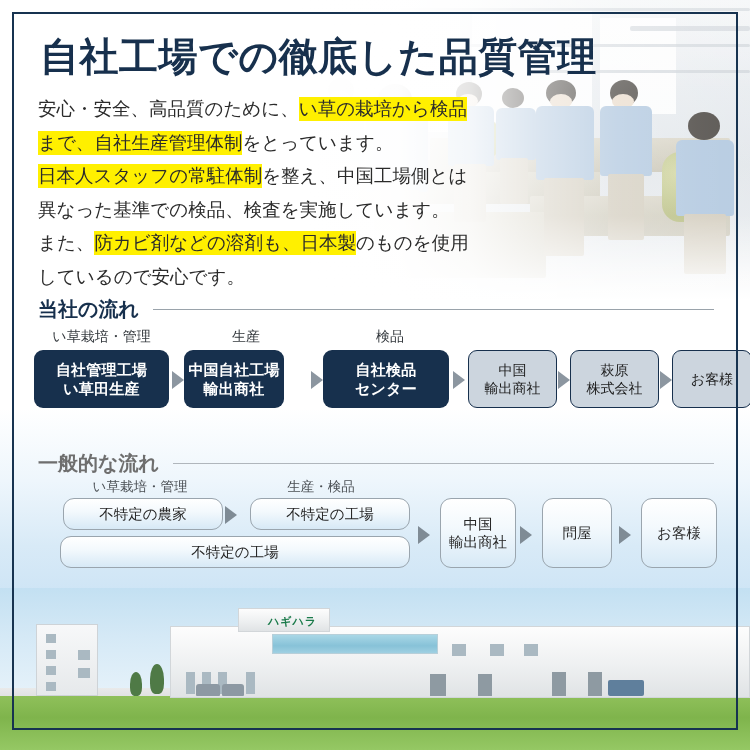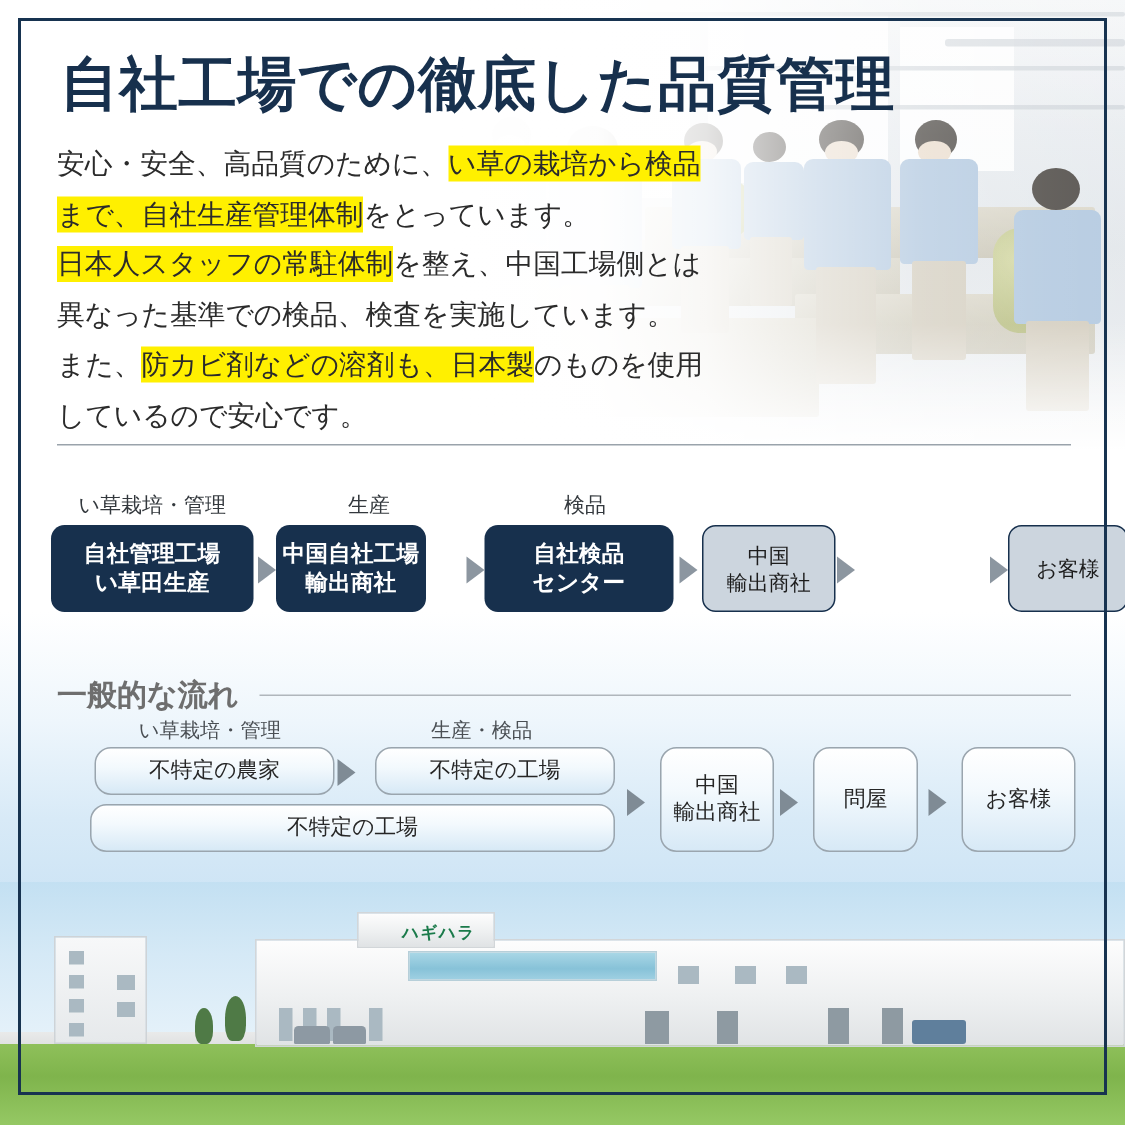--- a/index.html
+++ b/index.html
@@ -422,20 +422,21 @@
   <div class="bodycopy" id="bodycopy">
       <span class="ln"><span>安心・安全、高品質のために、</span><span class="hl">い草の栽培から検品</span></span>
       <span class="ln"><span class="hl">まで、</span><span class="hl">自社生産管理体制</span><span>をとっています。</span></span>
       <span class="ln"><span class="hl">日本人スタッフの常駐体制</span><span>を整え、中国工場側とは</span></span>
       <span class="ln"><span>異なった基準での検品、検査を実施しています。</span></span>
       <span class="ln"><span>また、</span><span class="hl">防カビ剤などの溶剤も、</span><span class="hl">日本製</span><span>のものを使用</span></span>
       <span class="ln"><span>しているので安心です。</span></span>
     </div>
 
   <div class="sec-head" id="sec-head-ours">
+    <span class="sh-text">当社の流れ</span>
     <span class="sh-rule"></span>
   </div>
 
   <div class="flow-ours" id="flow-ours">
       <div class="fo-caption" style="left: 0px; width: 135px;">い草栽培・管理</div>
       <div class="fo-caption" style="left: 150px; width: 124px;">生産</div>
       <div class="fo-caption" style="left: 296px; width: 120px;">検品</div>
       <div class="box-dark" style="left: 0px; width: 135px;">
         <span>自社管理工場</span>
         <span>い草田生産</span>
@@ -445,20 +446,24 @@
         <span>輸出商社</span>
       </div>
       <div class="box-dark" style="left: 289px; width: 126px;">
         <span>自社検品</span>
         <span>センター</span>
       </div>
       <div class="box-gray" style="left: 434px; width: 89px;">
         <span>中国</span>
         <span>輸出商社</span>
       </div>
+      <div class="box-gray" style="left: 536px; width: 89px;">
+        <span>萩原</span>
+        <span>株式会社</span>
+      </div>
       <div class="box-gray" style="left: 638px; width: 80px;">
         <span>お客様</span>
       </div>
       <div class="arrow-gray" style="left: 138px;"></div>
       <div class="arrow-gray" style="left: 277px;"></div>
       <div class="arrow-gray" style="left: 419px;"></div>
       <div class="arrow-gray" style="left: 524px;"></div>
       <div class="arrow-gray" style="left: 626px;"></div>
     </div>
 

